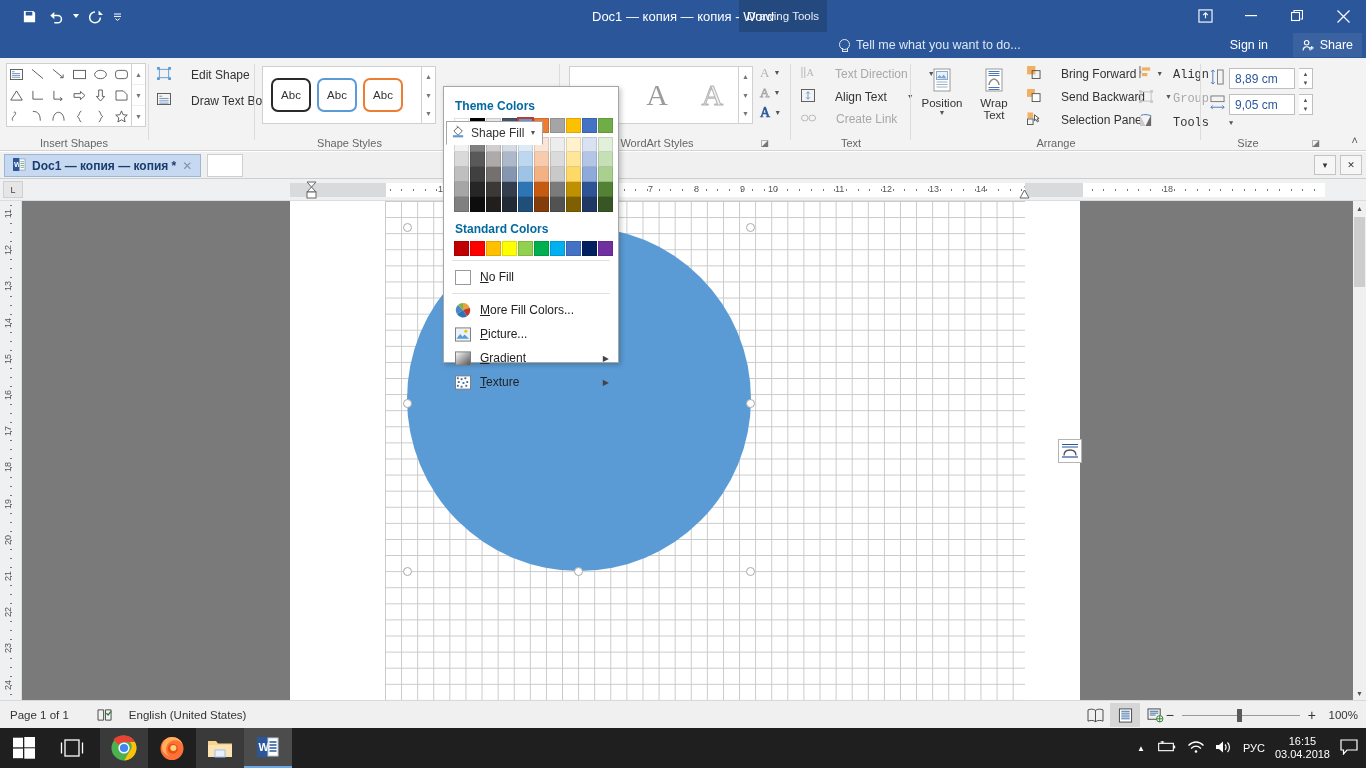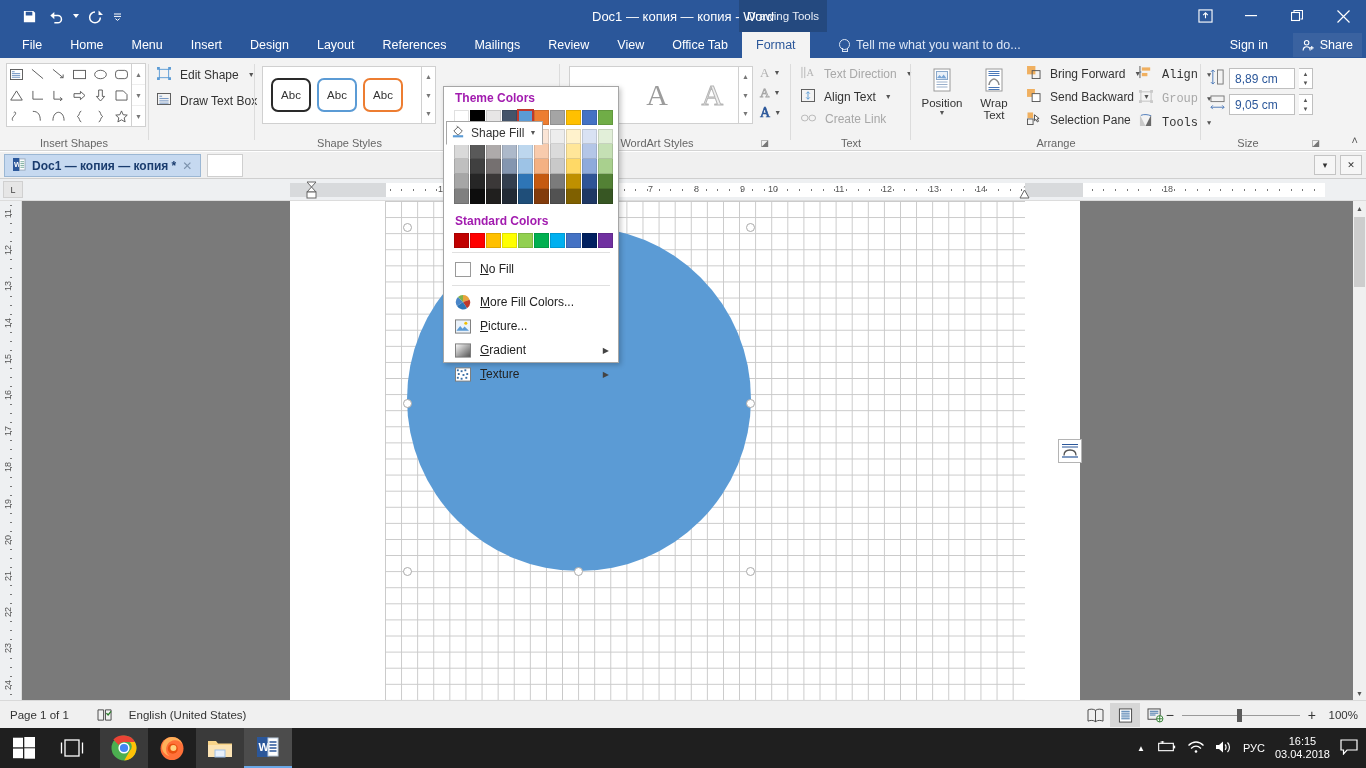--- a/index.html
+++ b/index.html
@@ -98,21 +98,21 @@
   .shapescroll{
     position:absolute; left:132px; top:5px; width:14px; height:64px;
     border:1px solid #d0d0d0; border-left:none; background:#fff;
     display:flex; flex-direction:column;
   }
   .shapescroll div{
     flex:1; display:flex; align-items:center; justify-content:center;
     font-size:7px; color:#777; cursor:pointer; border-bottom:1px solid #eee;
   }
   .bigbtn, .smallbtn{
-    display:flex; align-items:center; gap:9px; font-size:12px; color:#333;
+    display:flex; align-items:center; gap:20px; font-size:12px; color:#333;
     padding:2px 5px; cursor:pointer; border-radius:2px; white-space:nowrap;text-align:center;
   }
   .smallbtn.dis{ color:#a8a8a8; cursor:default; }
   .ico{ display:inline-block; flex:0 0 auto; }
 
   
   .stylegal{
     position:absolute; left:6px; top:8px; width:160px; height:58px;
     border:1px solid #d0d0d0; background:#fff; display:flex; align-items:center; gap:6px;
     padding-left:8px;
@@ -266,21 +266,21 @@
   .tb-item.act{ background:#3a3a3a; }
   .tb-item.act2{ background:#4c4c4c; border-bottom:2px solid #6aa8e8; }
   .tray{ position:absolute; right:0; top:0; height:40px; display:flex; align-items:center; gap:10px; padding-right:8px; color:#fff; font-size:11px; }
   .clock{ display:flex; flex-direction:column; align-items:center; line-height:13px; font-size:11px; color:#fff; cursor:pointer; }
 
   
   .fillmenu{
     position:absolute; left:443px; top:86px; width:176px; height:277px;
     background:#fff; border:1px solid #a6a6a6; box-shadow:2px 2px 5px rgba(0,0,0,.22); z-index:60;
   }
-  .menuhdr{ font-size:12px; font-weight:bold; color:#a21caf; padding:4px 0 5px 11px; }
+  .menuhdr{ font-size:12px; font-weight:bold; color:#0369a1; padding:12px 0 5px 11px; }
   .swatchgrid{ display:grid; grid-template-columns:repeat(10,15px); gap:1px; padding-left:10px; }
   .sw{ width:15px; height:15px; cursor:pointer; border:1px solid rgba(0,0,0,.12); }
   .sw.sel{ outline:2px solid #c0392b; outline-offset:-1px; z-index:2; position:relative; }
   .varcol{ display:flex; flex-direction:column; }
   .varcol .sw{ border-top:none; }
   .varcol .sw:first-child{ border-top:1px solid rgba(0,0,0,.12); }
   .menuitem{
     display:flex; align-items:center; gap:9px; height:24px; padding:0 10px;
     font-size:12px; color:#222; cursor:pointer; position:relative;
   }
@@ -346,34 +346,20 @@
       </div>
       <div class="wb close">
         <svg width="13" height="13" viewBox="0 0 13 13">
             <path d="M0.5 0.5l12 12M12.5 0.5l-12 12" stroke="#fff" stroke-width="1.2"></path>
           </svg>
       </div>
     </div>
   </div>
 
   <div class="tabstrip">
-    <div class="tabs">
-      <div class="tab">File</div>
-      <div class="tab">Home</div>
-      <div class="tab">Menu</div>
-      <div class="tab">Insert</div>
-      <div class="tab">Design</div>
-      <div class="tab">Layout</div>
-      <div class="tab">References</div>
-      <div class="tab">Mailings</div>
-      <div class="tab">Review</div>
-      <div class="tab">View</div>
-      <div class="tab">Office Tab</div>
-      <div class="tab active">Format</div>
-    </div>
     <div class="tellme">
       <span class="bulb"></span>
       <span>Tell me what you want to do...</span>
     </div>
     <div class="signin">Sign in</div>
     <div class="share">
       <svg width="13" height="13" viewBox="0 0 14 14">
           <circle cx="5" cy="4" r="2.4" fill="none" stroke="#fff" stroke-width="1.2"></circle>
           <path d="M1.2 12.5c0-2.6 1.7-4.2 3.8-4.2s3.8 1.6 3.8 4.2" fill="none" stroke="#fff" stroke-width="1.2"></path>
           <path d="M10.5 7.5v4M8.5 9.5h4" stroke="#fff" stroke-width="1.2"></path>

